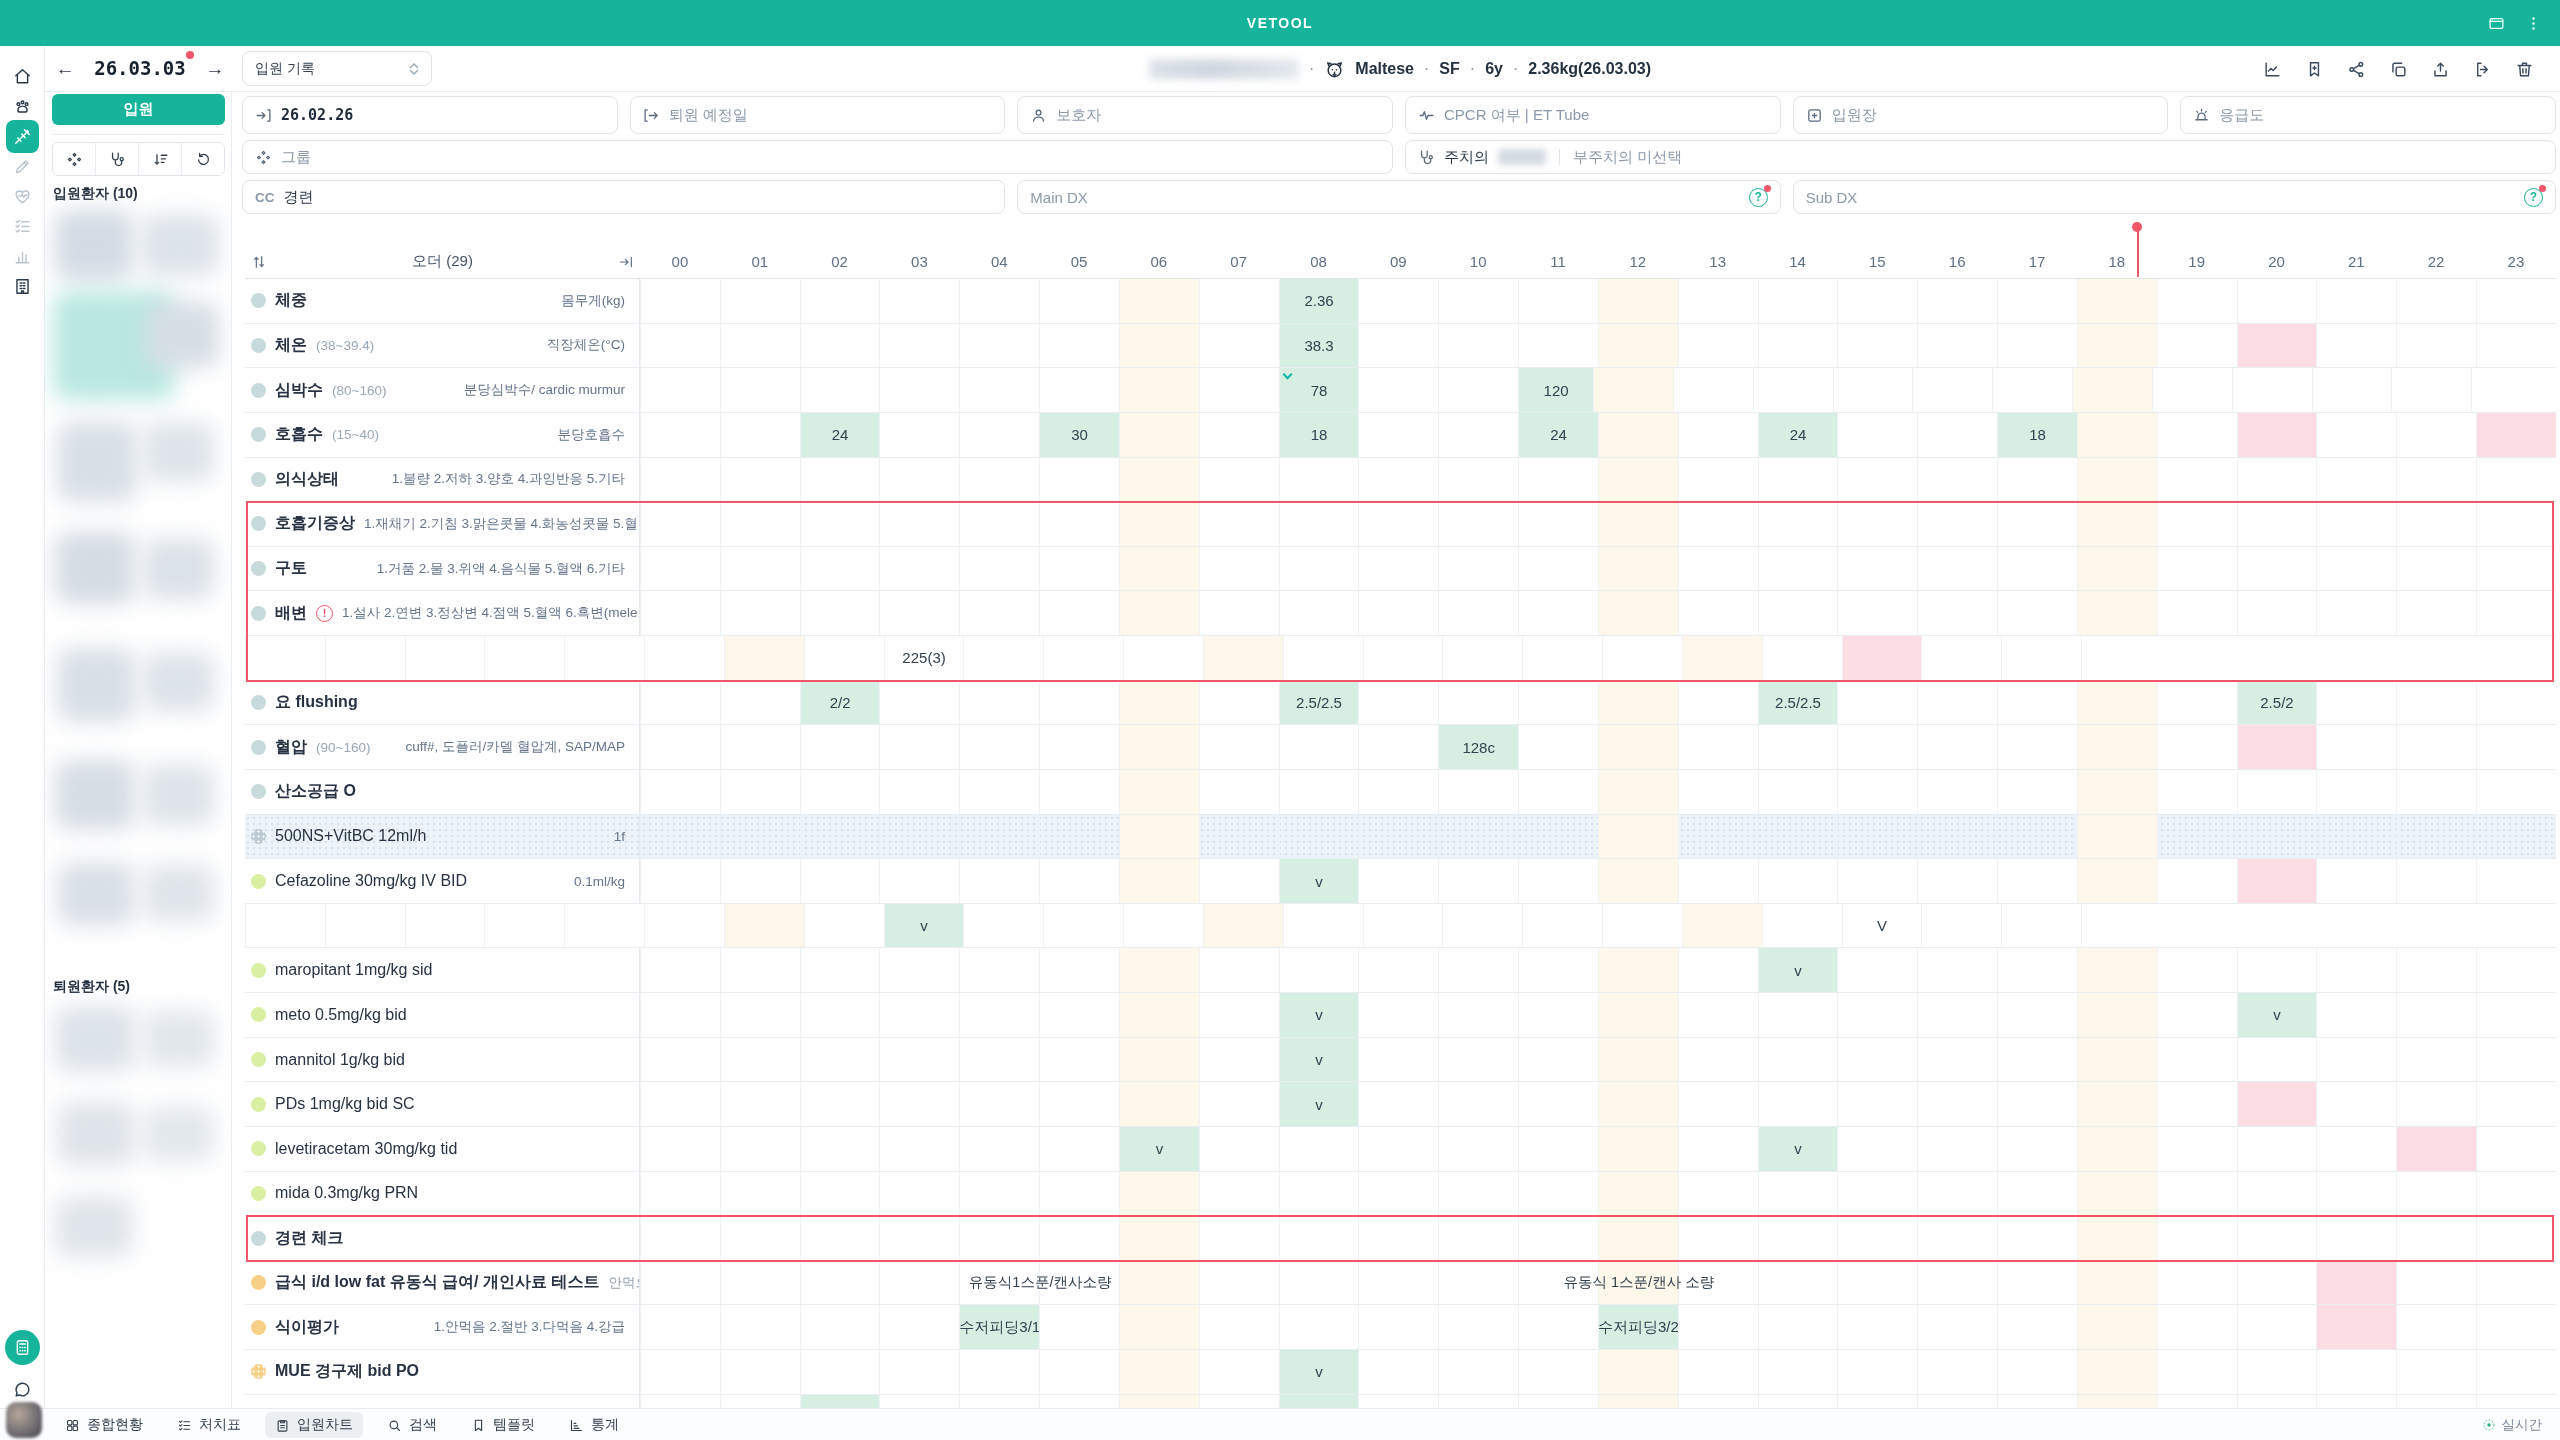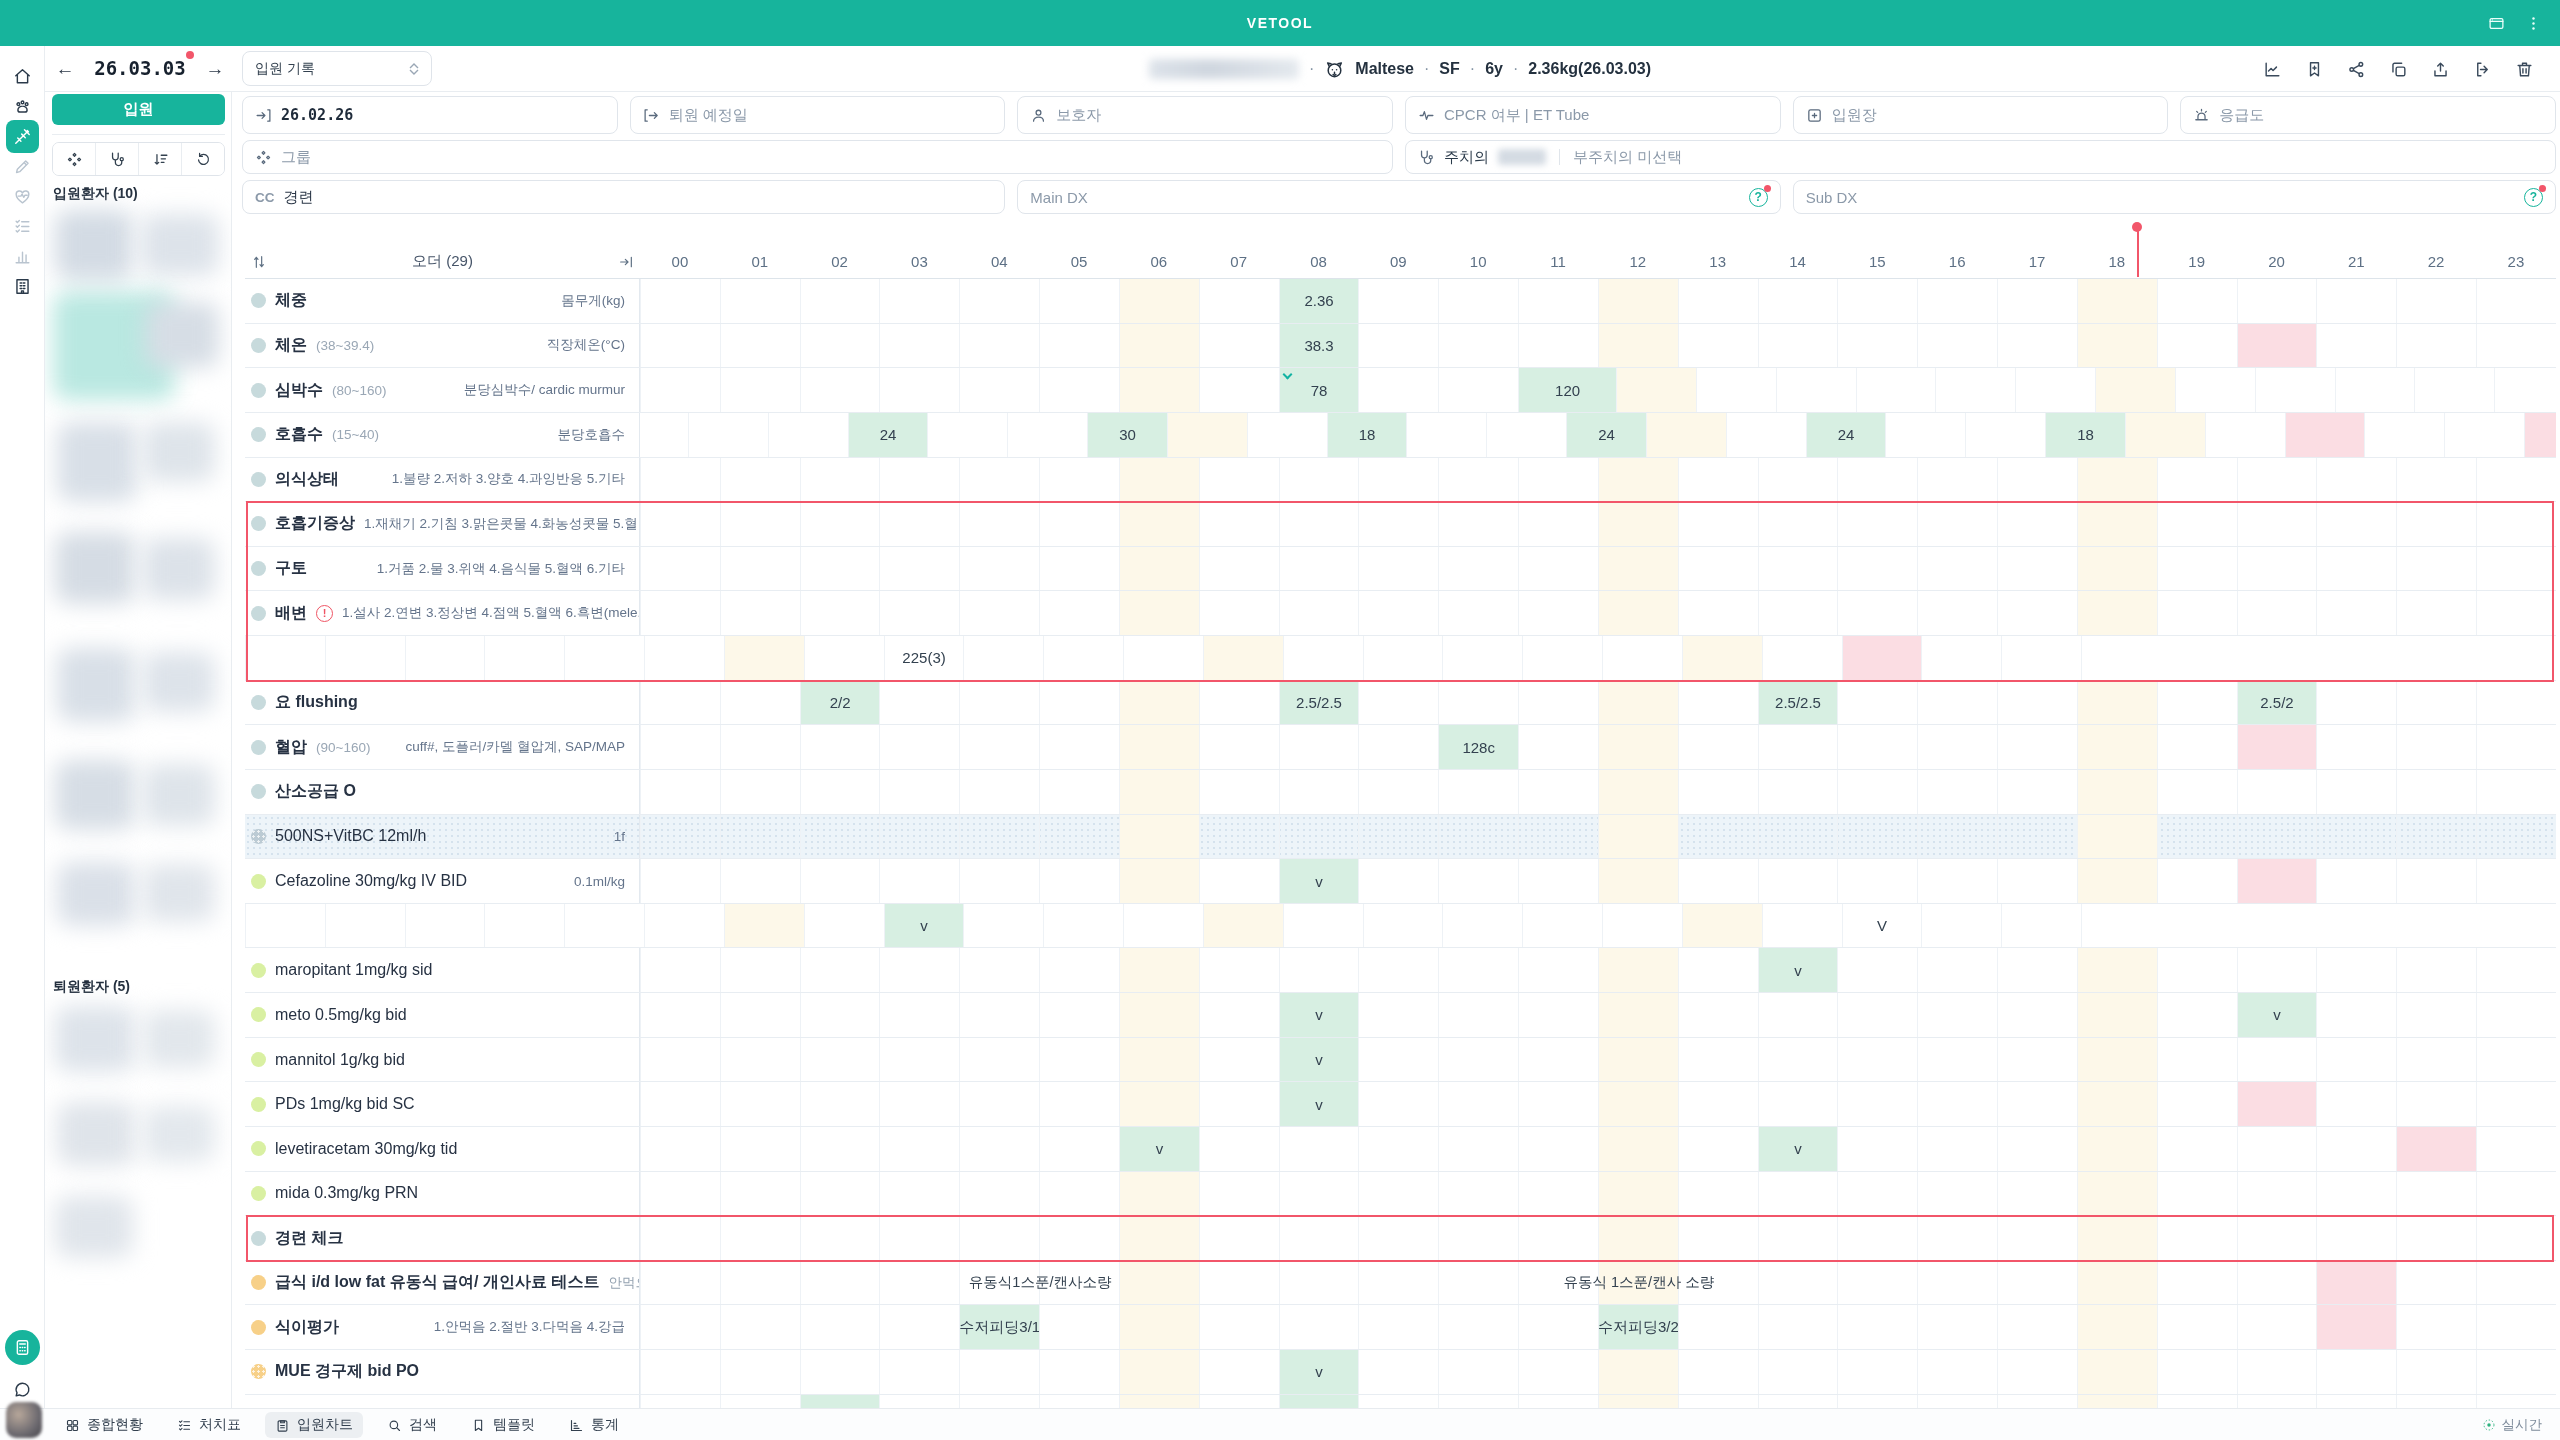--- a/index.html
+++ b/index.html
@@ -544,38 +544,38 @@
             <div class="cell" style="width: 79.8333px;"></div>
             <div class="cell" style="width: 79.8333px;"></div>
             <div class="cell bg-cream" style="width: 79.8333px;"></div>
             <div class="cell" style="width: 79.8333px;"></div>
             <div class="cell bg-green" style="width: 79.8333px;">
               <span style="white-space: nowrap; text-align: right;">78</span>
               <div class="chev"></div>
             </div>
             <div class="cell" style="width: 79.8333px;"></div>
             <div class="cell" style="width: 79.8333px;"></div>
-            <div class="cell bg-green" style="width: 98px;">
+            <div class="cell bg-green" style="width: 75px;">
               <span style="white-space: nowrap;">120</span>
             </div>
             <div class="cell bg-cream" style="width: 79.8333px;"></div>
             <div class="cell" style="width: 79.8333px;"></div>
             <div class="cell" style="width: 79.8333px;"></div>
             <div class="cell" style="width: 79.8333px;"></div>
             <div class="cell" style="width: 79.8333px;"></div>
             <div class="cell" style="width: 79.8333px;"></div>
             <div class="cell bg-cream" style="width: 79.8333px;"></div>
             <div class="cell" style="width: 79.8333px;"></div>
             <div class="cell" style="width: 79.8333px;"></div>
             <div class="cell" style="width: 79.8333px;"></div>
             <div class="cell" style="width: 79.8333px;"></div>
             <div class="cell" style="width: 79.8333px;"></div>
           </div>
         </div>
-        <div class="grow" style="top: 167.89px; height: 44.63px; gap: 48px;">
+        <div class="grow" style="top: 167.89px; height: 44.63px;">
           <div class="ordercell">
             <div class="bullet b-vital"></div>
             <span class="oname w600">호흡수</span>
             <span class="orange">(15~40)</span>
             <span class="osub">분당호흡수</span>
           </div>
           <div class="hourarea">
             <div class="cell" style="width: 79.8333px;"></div>
             <div class="cell" style="width: 79.8333px;"></div>
             <div class="cell bg-green" style="width: 79.8333px;">

